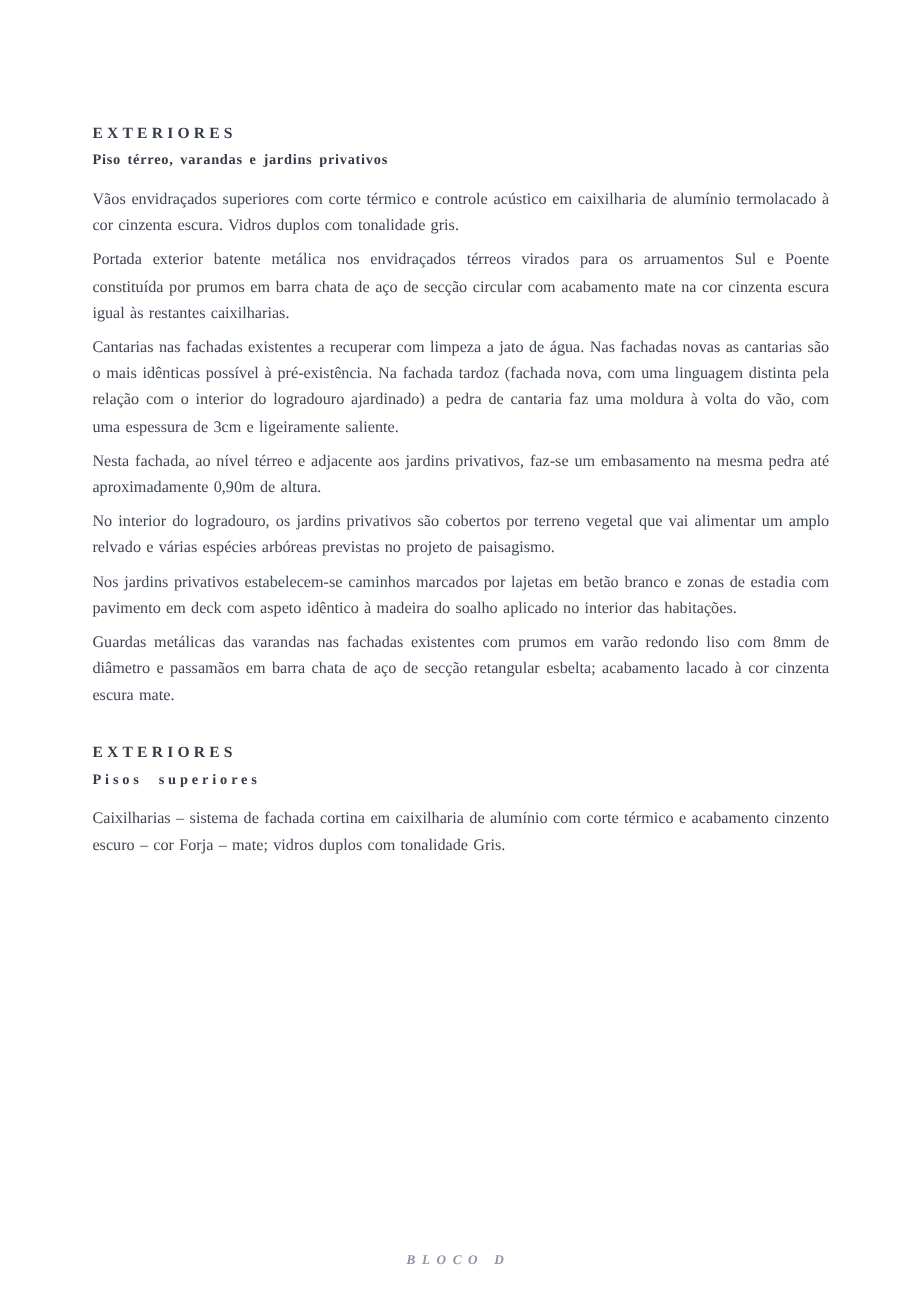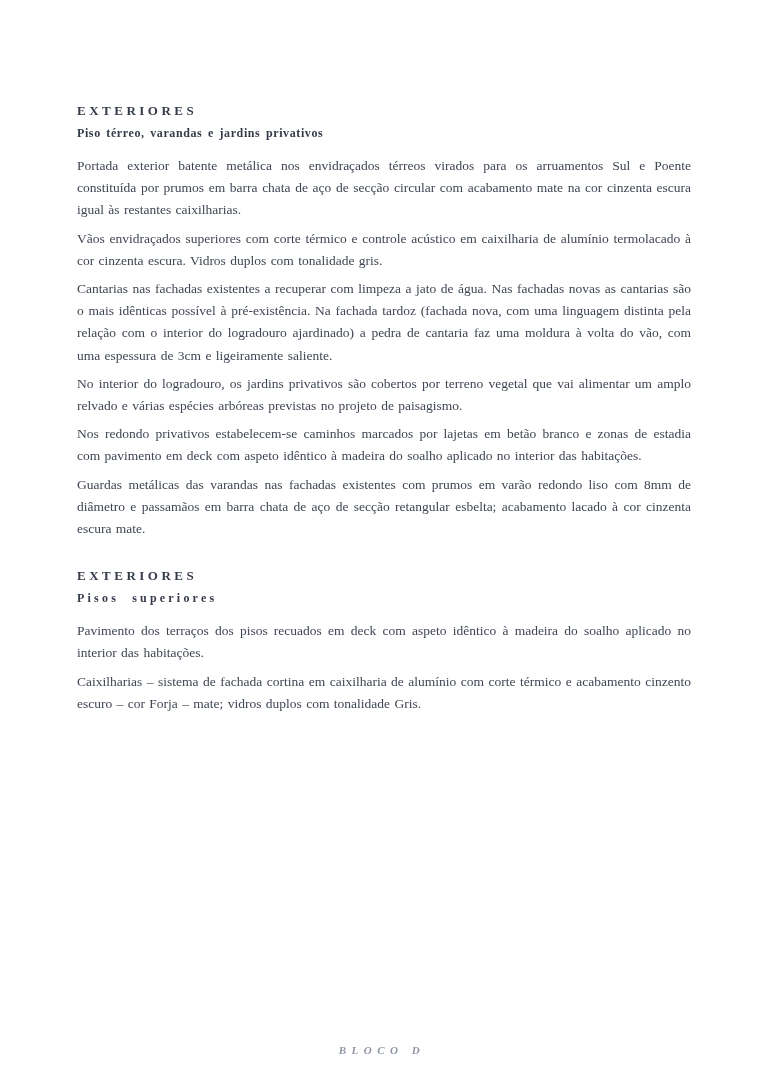--- a/index.html
+++ b/index.html
@@ -70,32 +70,32 @@
 </style>
 </head>
 <body>
 
 <div class="page">
   <div class="content">
 
     <section class="doc-section">
       <h2 class="heading">EXTERIORES</h2>
       <h3 class="subheading">Piso térreo, varandas e jardins privativos</h3>
+      <p class="para">Vãos envidraçados superiores com corte térmico e controle acústico em caixilharia de alumínio termolacado à cor cinzenta escura. Vidros duplos com tonalidade gris.</p>
       <p class="para">Portada exterior batente metálica nos envidraçados térreos virados para os arruamentos Sul e Poente constituída por prumos em barra chata de aço de secção circular com acabamento mate na cor cinzenta escura igual às restantes caixilharias.</p>
-      <p class="para">Vãos envidraçados superiores com corte térmico e controle acústico em caixilharia de alumínio termolacado à cor cinzenta escura. Vidros duplos com tonalidade gris.</p>
       <p class="para">Cantarias nas fachadas existentes a recuperar com limpeza a jato de água. Nas fachadas novas as cantarias são o mais idênticas possível à pré-existência. Na fachada tardoz (fachada nova, com uma linguagem distinta pela relação com o interior do logradouro ajardinado) a pedra de cantaria faz uma moldura à volta do vão, com uma espessura de 3cm e ligeiramente saliente.</p>
+      <p class="para">Nesta fachada, ao nível térreo e adjacente aos jardins privativos, faz-se um embasamento na mesma pedra até aproximadamente 0,90m de altura.</p>
       <p class="para">No interior do logradouro, os jardins privativos são cobertos por terreno vegetal que vai alimentar um amplo relvado e várias espécies arbóreas previstas no projeto de paisagismo.</p>
-      <p class="para">Nos redondo privativos estabelecem-se caminhos marcados por lajetas em betão branco e zonas de estadia com pavimento em deck com aspeto idêntico à madeira do soalho aplicado no interior das habitações.</p>
+      <p class="para">Nos jardins privativos estabelecem-se caminhos marcados por lajetas em betão branco e zonas de estadia com pavimento em deck com aspeto idêntico à madeira do soalho aplicado no interior das habitações.</p>
       <p class="para">Guardas metálicas das varandas nas fachadas existentes com prumos em varão redondo liso com 8mm de diâmetro e passamãos em barra chata de aço de secção retangular esbelta; acabamento lacado à cor cinzenta escura mate.</p>
     </section>
 
     <section class="doc-section second">
       <h2 class="heading">EXTERIORES</h2>
       <h3 class="subheading wide">Pisos superiores</h3>
-      <p class="para">Pavimento dos terraços dos pisos recuados em deck com aspeto idêntico à madeira do soalho aplicado no interior das habitações.</p>
       <p class="para">Caixilharias – sistema de fachada cortina em caixilharia de alumínio com corte térmico e acabamento cinzento escuro – cor Forja – mate; vidros duplos com tonalidade Gris.</p>
     </section>
 
   </div>
 
   <footer class="page-footer">
     <span>BLOCO D</span>
   </footer>
 </div>
 

